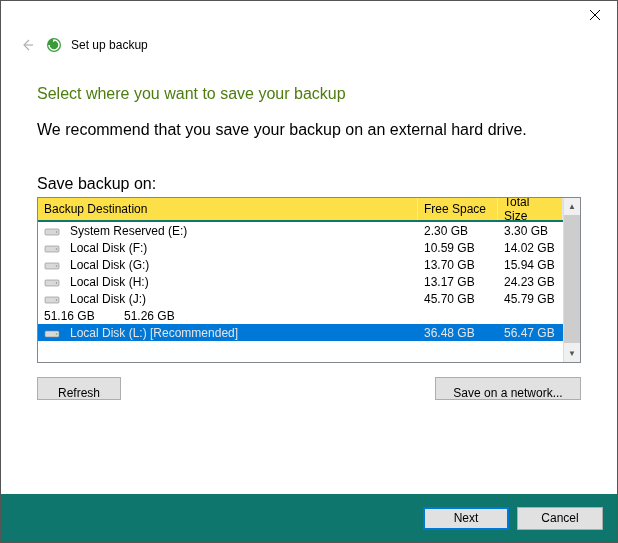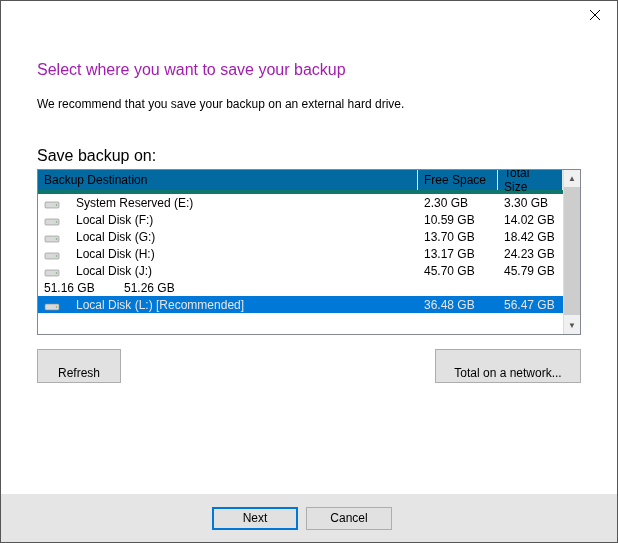--- a/index.html
+++ b/index.html
@@ -45,49 +45,49 @@
     display: flex; align-items: center; justify-content: center;
   }
   .wizard-title {
     font-size: 12px;
   }
   .content {
     padding: 30px 36px 10px 36px;
     flex: 1;
   }
   .main-heading {
-    color: #a21caf;
+    color: #4d7c0f;
     font-size: 16px;
     font-weight: normal;
     margin: 0 0 18px 0;
   }
   .subtext {
-    font-size: 12px;
+    font-size: 16px;
     margin-bottom: 36px;
   }
   .label {
     font-size: 16px;
     margin-bottom: 4px;
   }
   .listbox {
     border: 1px solid #828790;
     height: 166px;
     position: relative;
     background: #fff;
     display: flex;
   }
   .list-content {
     flex: 1;
     overflow: hidden;
   }
   .list-header {
     display: flex;
     height: 24px;
-    border-bottom: 4px solid #0f766e;
-    background: #0369a1;
+    border-bottom: 2px solid #0f766e;
+    background: #fde047;
     font-size: 12px;
     align-items: center;
   }
   .list-header > div {
     padding: 0 6px;
     height: 100%;
     display: flex;
     align-items: center;
     border-right: 1px solid #e5e5e5;
   }
@@ -100,22 +100,22 @@
     align-items: center;
     font-size: 12px;
     cursor: default;
   }
   .list-row.selected {
     background: #0078d7;
     color: #e5e5e5;
   }
   .list-row .col-dest {
     display: flex;
-    align-items: flex-end;
-    gap: 16px;
+    align-items: center;
+    gap: 10px;
     padding-left: 6px;
   }
   .list-row .col-free, .list-row .col-total {
     padding-left: 6px;
   }
   .drive-icon {
     width: 16px; height: 12px;
     display: inline-flex;
     align-items: center; justify-content: center;
     flex-shrink: 0;
@@ -144,31 +144,31 @@
     display: flex;
     justify-content: space-between;
     margin-top: 14px;
   }
   .btn {
     font-family: inherit;
     font-size: 12px;
     height: 23px;
     background: #e1e1e1;
     border: 1px solid #adadad;
-    padding: 16px 14px;
+    padding: 8px 14px;
     cursor: pointer;
   }
   .btn.wide { width: 146px; text-align:center;}
   .btn.refresh { width: 84px; }
   .footer {
     height: 48px;
     border-top: 0px solid #ddd;
-    background: #e5e5e5;
-    display: flex;
-    justify-content: center;
+    background: #0f766e;
+    display: flex;
+    justify-content: flex-end;
     align-items: center;
     gap: 8px;
     padding-right: 14px;
   }
   .footer .btn { width: 86px; padding:0;}
   .footer .btn.primary {
     border: 1px solid #0078d7;
     outline: 1px solid #0078d7;
     outline-offset: -2px;
     background: #e1e1e1;
@@ -181,20 +181,36 @@
 
   <div class="titlebar">
     <div class="close-btn">
       <svg width="10" height="10" viewBox="0 0 10 10">
         <line x1="0" y1="0" x2="10" y2="10" stroke="#000" stroke-width="1"></line>
         <line x1="10" y1="0" x2="0" y2="10" stroke="#000" stroke-width="1"></line>
       </svg>
     </div>
   </div>
 
+  <div class="header-row">
+    <div class="back-arrow">
+      <svg width="16" height="16" viewBox="0 0 16 16">
+        <path d="M10 3 L5 8 L10 13" fill="none" stroke="#b0b0b0" stroke-width="1.2"></path>
+        <line x1="5" y1="8" x2="14" y2="8" stroke="#b0b0b0" stroke-width="1.2"></line>
+      </svg>
+    </div>
+    <div class="app-icon">
+      <svg width="16" height="16" viewBox="0 0 16 16">
+        <circle cx="8" cy="8" r="7" fill="#3a9b3a"></circle>
+        <path d="M8 3 A5 5 0 1 1 3 8" fill="none" stroke="#fff" stroke-width="1.5"></path>
+        <path d="M7 2 L9 4 L7 5 Z" fill="#fff"></path>
+      </svg>
+    </div>
+    <div class="wizard-title">Set up backup</div>
+  </div>
 
   <div class="content">
     <h1 class="main-heading">Select where you want to save your backup</h1>
     <div class="subtext">We recommend that you save your backup on an external hard drive.</div>
     <div class="label">Save backup on:</div>
 
     <div class="listbox">
       <div class="list-content">
         <div class="list-header">
           <div class="col-dest">Backup Destination</div>
@@ -232,21 +248,21 @@
               <div class="col-dest">
                 <span class="drive-icon">
                   <svg width="16" height="10" viewBox="0 0 16 10">
                     <rect x="1" y="3" width="14" height="6" rx="1" fill="#d9d9d9" stroke="#888" stroke-width="0.6"></rect>
                     <circle cx="12.5" cy="6" r="0.8" fill="#6a6"></circle>
                   </svg>
                 </span>
                 <span>Local Disk (G:)</span>
               </div>
               <div class="col-free">13.70 GB</div>
-              <div class="col-total">18.42 GB</div>
+              <div class="col-total">15.94 GB</div>
             </div>
             <div class="list-row">
               <div class="col-dest">
                 <span class="drive-icon">
                   <svg width="16" height="10" viewBox="0 0 16 10">
                     <rect x="1" y="3" width="14" height="6" rx="1" fill="#d9d9d9" stroke="#888" stroke-width="0.6"></rect>
                     <circle cx="12.5" cy="6" r="0.8" fill="#6a6"></circle>
                   </svg>
                 </span>
                 <span>Local Disk (H:)</span>
@@ -288,21 +304,21 @@
       </div>
       <div class="scrollbar">
         <div class="scroll-up">▲</div>
         <div class="scroll-thumb"></div>
         <div class="scroll-down">▼</div>
       </div>
     </div>
 
     <div class="button-row">
       <button class="btn refresh">Refresh</button>
-      <button class="btn wide">Total on a network...</button>
+      <button class="btn wide">Save on a network...</button>
     </div>
   </div>
 
   <div class="footer">
     <button class="btn primary">Next</button>
     <button class="btn">Cancel</button>
   </div>
 
 </div>
 

